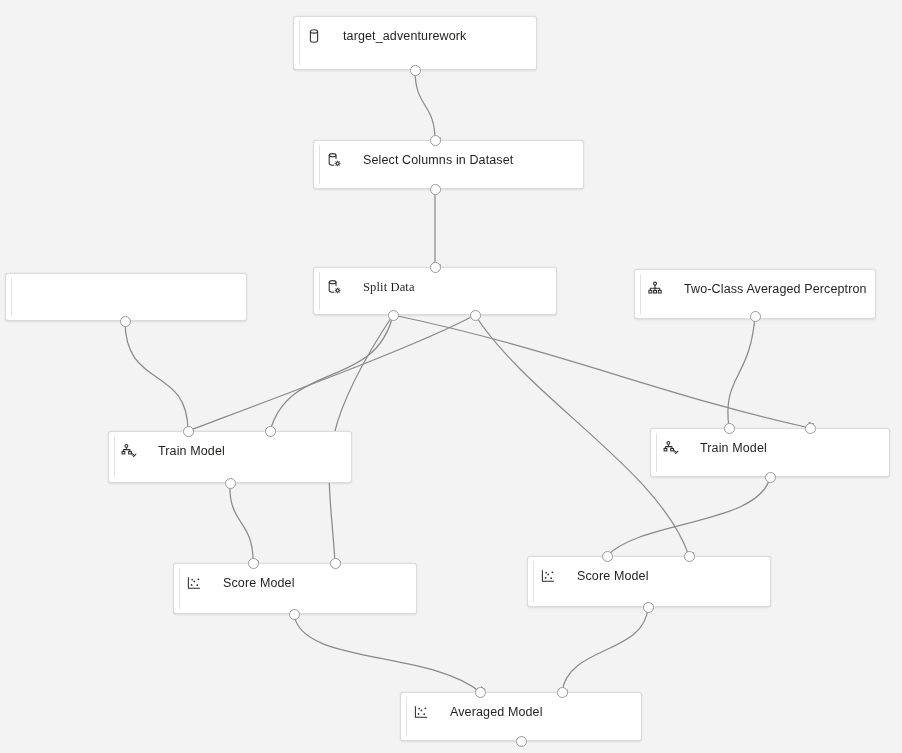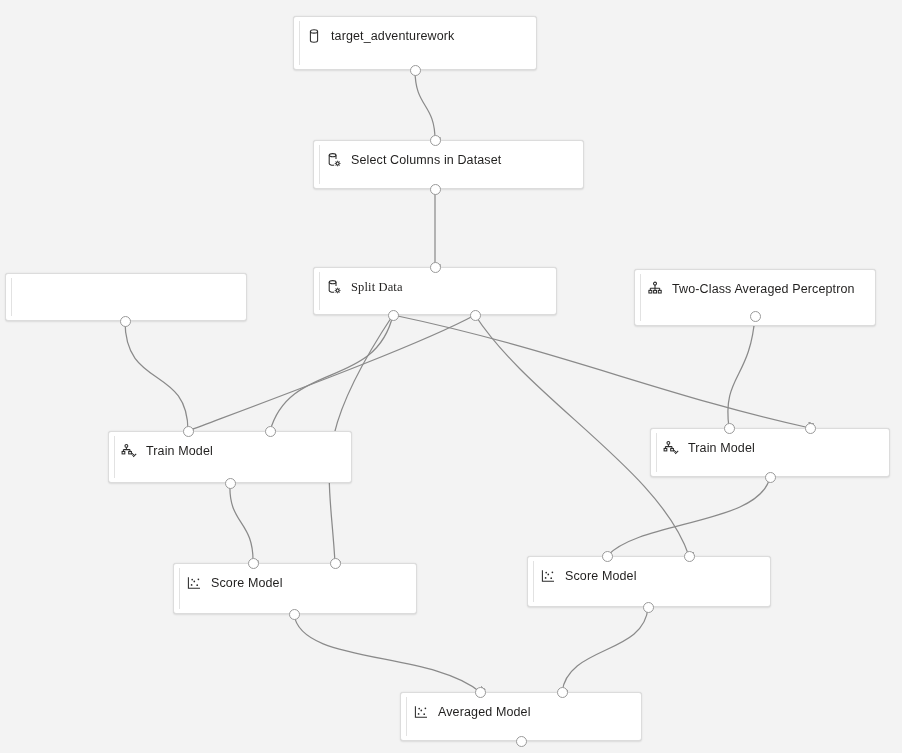--- a/index.html
+++ b/index.html
@@ -43,21 +43,21 @@
     width: 1px;
     background: #e2e2e2;
   }
   .node-inner {
     position: absolute;
     left: 12px;
     top: 11px;
     right: 8px;
     display: flex;
     align-items: center;
-    gap: 9px;
+    gap: 21px;
     text-align: center;
   }
   .node-icon {
     width: 16px;
     height: 16px;
     flex: 0 0 16px;
     display: block;
     color: #2b2b2b;
   }
   .node-icon svg { display: block; }
@@ -152,21 +152,21 @@
           <span class="node-label">Split Data</span>
         </div>
       </div>
       <div class="port" style="left: 435px; top: 267px;"></div>
       <div class="port" style="left: 393px; top: 315px;"></div>
       <div class="port" style="left: 475px; top: 315px;"></div>
       <div class="node" style="left: 5px; top: 273px; width: 242px; height: 48px;">
         <div class="node-accent"></div>
       </div>
       <div class="port" style="left: 125px; top: 321px;"></div>
-      <div class="node" style="left: 634px; top: 269px; width: 242px; height: 57px;">
+      <div class="node" style="left: 634px; top: 269px; width: 242px; height: 50px;">
         <div class="node-accent"></div>
         <div class="node-inner">
           <span class="node-icon">
             <svg viewBox="0 0 16 16" fill="none" stroke="currentColor" stroke-width="1.05">
               <circle cx="8" cy="2.6" r="1.5"></circle>
               <path d="M8 4.1 V7.2 M3.3 7.2 H12.7 M3.3 7.2 V9.3 M8 7.2 V9.3 M12.7 7.2 V9.3"></path>
               <rect x="1.9" y="9.4" width="2.9" height="2.6"></rect>
               <rect x="6.6" y="9.4" width="2.9" height="2.6"></rect>
               <rect x="11.3" y="9.4" width="2.9" height="2.6"></rect>
             </svg>

